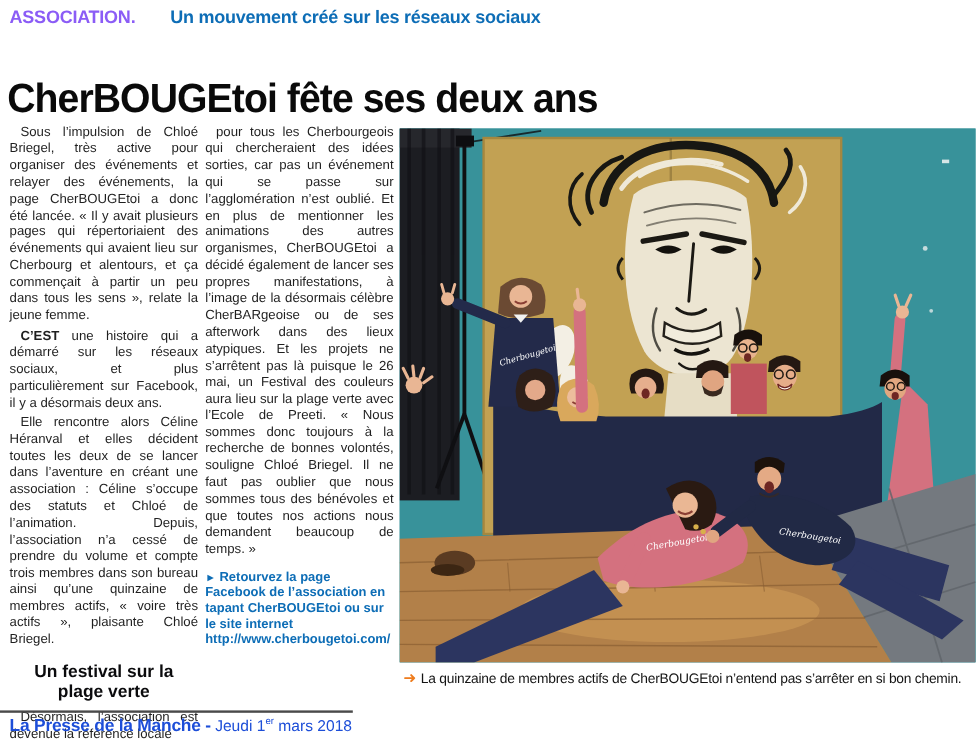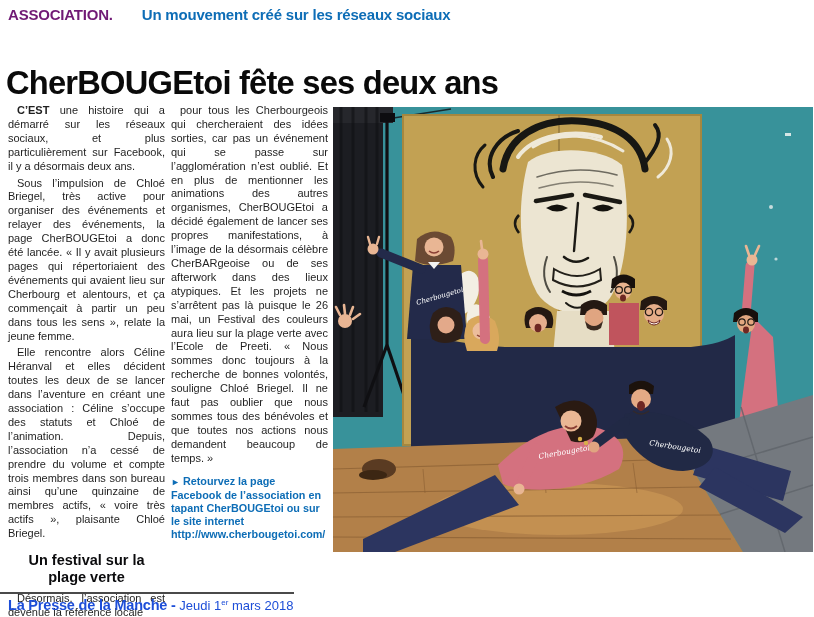--- a/index.html
+++ b/index.html
@@ -1,20 +1,20 @@
 <!DOCTYPE html>
 <html><head>
 <meta charset="utf-8">
 <style>
   html,body{margin:0;padding:0;}
   body{width:814px;height:617px;background:#fff;font-family:"Liberation Sans","DejaVu Sans",sans-serif;}
   #page{position:relative;width:814px;height:617px;background:#ffffff;overflow:hidden;}
 
   .kicker{position:absolute;left:8px;top:6px;font-size:15px;font-weight:bold;letter-spacing:-0.2px;white-space:nowrap;}
-  .kicker .k-red{color:#701a75;}
+  .kicker .k-red{color:#8b5cf6;}
   .kicker .k-blue{color:#0d6db6;margin-left:5px;padding-left:20px;}
 
   .headline{position:absolute;left:6px;top:40px;font-size:34px;font-weight:bold;color:#0a0a0a;
             letter-spacing:-0.8px;transform:scaleX(.96);transform-origin:left top;white-space:nowrap;}
 
   .col{position:absolute;top:104px;width:157px;font-size:11px;line-height:13.9px;color:#1f1f1f;text-align:justify;}
   .col1{left:8px;}
   .col2{left:171px;}
   .col p{margin:0 0 3px 0;text-indent:9px;}
   .lead{font-weight:bold;}
@@ -39,22 +39,22 @@
 <div id="page">
 
   <div class="kicker">
     <span class="k-red">ASSOCIATION.</span>
     <span class="k-blue">Un mouvement créé sur les réseaux sociaux</span>
   </div>
 
   <h1 class="headline">CherBOUGEtoi fête ses deux ans</h1>
 
   <div class="col col1">
+    <p>Sous l’impulsion de Chloé Briegel, très active pour organiser des événements et relayer des événements, la page CherBOUGEtoi a donc été lancée. « Il y avait plusieurs pages qui répertoriaient des événements qui avaient lieu sur Cherbourg et alentours, et ça commençait à partir un peu dans tous les sens », relate la jeune femme.</p>
     <p><span class="lead">C’EST</span><span> une histoire qui a démarré sur les réseaux sociaux, et plus particulièrement sur Facebook, il y a désormais deux ans.</span></p>
-    <p>Sous l’impulsion de Chloé Briegel, très active pour organiser des événements et relayer des événements, la page CherBOUGEtoi a donc été lancée. « Il y avait plusieurs pages qui répertoriaient des événements qui avaient lieu sur Cherbourg et alentours, et ça commençait à partir un peu dans tous les sens », relate la jeune femme.</p>
     <p>Elle rencontre alors Céline Héranval et elles décident toutes les deux de se lancer dans l’aventure en créant une association : Céline s’occupe des statuts et Chloé de l’animation. Depuis, l’association n’a cessé de prendre du volume et compte trois membres dans son bureau ainsi qu’une quinzaine de membres actifs, « voire très actifs », plaisante Chloé Briegel.</p>
     <h2 class="subhead">Un festival sur la plage verte</h2>
     <p>Désormais, l’association est devenue la référence locale</p>
   </div>
 
   <div class="col col2">
     <p>pour tous les Cherbourgeois qui chercheraient des idées sorties, car pas un événement qui se passe sur l’agglomération n’est oublié. Et en plus de mentionner les animations des autres organismes, CherBOUGEtoi a décidé également de lancer ses propres manifestations, à l’image de la désormais célèbre CherBARgeoise ou de ses afterwork dans des lieux atypiques. Et les projets ne s’arrêtent pas là puisque le 26 mai, un Festival des couleurs aura lieu sur la plage verte avec l’Ecole de Preeti. « Nous sommes donc toujours à la recherche de bonnes volontés, souligne Chloé Briegel. Il ne faut pas oublier que nous sommes tous des bénévoles et que toutes nos actions nous demandent beaucoup de temps. »</p>
     <div class="note">
       <span class="ptr">►</span><span>Retourvez la page Facebook de l’association en tapant CherBOUGEtoi ou sur le site internet http://www.cherbougetoi.com/</span>
     </div>
@@ -225,19 +225,22 @@
         <circle cx="261" cy="340" r="5.5" fill="#e0a581"></circle>
         <path d="M296,278 q13,-9 25,1 l-1,8 l-24,0 Z" fill="#1c120c"></path>
         <circle cx="308" cy="292" r="10" fill="#e4aa85"></circle>
         <ellipse cx="308" cy="299" rx="4" ry="5" fill="#6e2723"></ellipse>
         <path d="M300,304 q8,6 16,0" stroke="#3a2a20" stroke-width="1.5" fill="none" opacity=".7"></path>
         <text x="316" y="338" font-size="7.5" font-style="italic" fill="#ffffff" transform="rotate(9 316 338)" font-family="DejaVu Serif, serif">Cherbougetoi</text>
       </g>
     </svg>
   </div>
 
+  <div class="caption">
+    <span class="arrow">➜</span><span>La quinzaine de membres actifs de CherBOUGEtoi n’entend pas s’arrêter en si bon chemin.</span>
+  </div>
 
   <div class="footer-rule"></div>
   <div class="footer">
     <span class="np">La Presse de la Manche -</span><span><span> Jeudi 1</span><sup>er</sup><span> mars 2018</span></span>
   </div>
 
 </div>
 
 </body></html>

